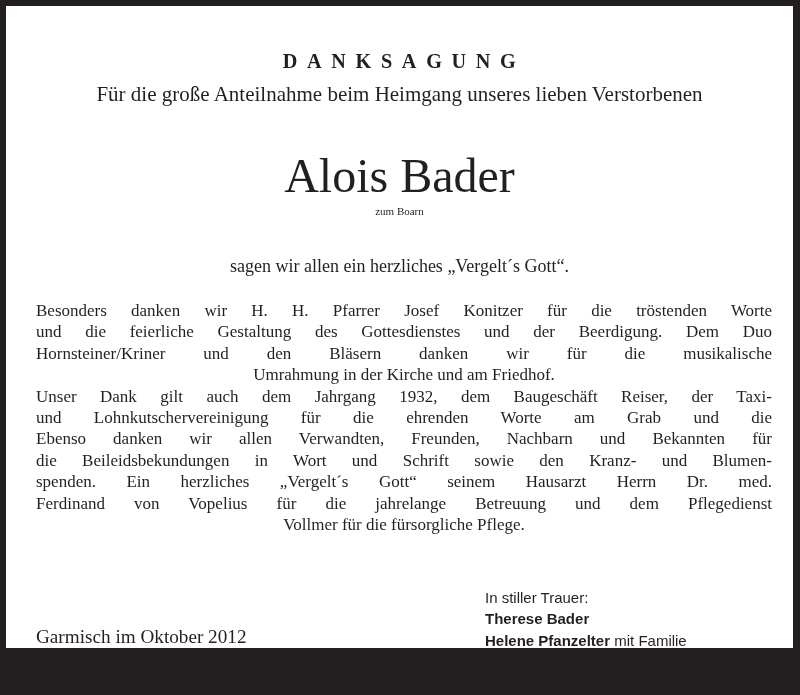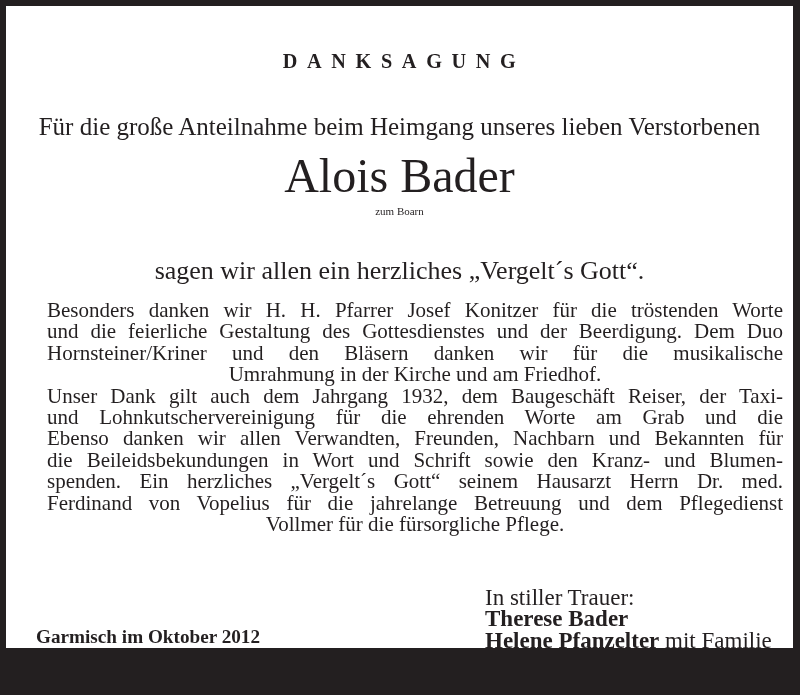--- a/index.html
+++ b/index.html
@@ -23,73 +23,71 @@
     .title {
       top: 42px;
       font-family: "Liberation Serif", "DejaVu Serif", serif;
       font-weight: bold;
       font-size: 22px;
       letter-spacing: 10.5px;
       padding-left: 10px;
       transform: scaleX(0.92);
     }
     .intro {
-      top: 107px;
+      top: 76px;
       font-family: "Liberation Serif", serif;
-      font-size: 25px;
+      font-size: 21px;
     }
     .name {
       top: 144px;
       font-family: "Liberation Serif", serif;
       font-size: 48px;
       line-height: 52px;
     }
     .nickname {
       top: 199px;
       font-family: "Liberation Serif", serif;
       font-size: 11px;
     }
     .thanks {
       top: 250px;
       font-family: "Liberation Serif", serif;
-      font-size: 26px;
+      font-size: 18px;
     }
     .body {
       position: absolute;
       left: 30px;
       top: 294px;
       width: 736px;
       font-family: "Liberation Serif", serif;
-      font-size: 21px;
+      font-size: 17px;
       line-height: 21.4px;
-      margin-left: 11px;
     }
     .body .line {
       display: block;
       text-align: justify;
       text-align-last: justify;
       white-space: nowrap;
       height: 21.4px;
       overflow: visible;
     }
     .body .line.c {
       text-align: right;
       text-align-last: center;
     }
     .place {
       left: 30px; top: 620px;
       font-family: "Liberation Serif", serif;
       font-size: 19.2px;
-      font-weight: bold;
     }
     .mourners {
       position: absolute;
       left: 479px; top: 581px;
-      font-family: Liberation Serif, serif;
-      font-size: 23px;
+      font-family: Liberation Sans, sans-serif;
+      font-size: 15px;
       line-height: 21.4px;
     }
     .mourners div { white-space: nowrap; }
     .mourners b { font-weight: bold; }
   </style>
 </head>
 <body>
 
 <div class="card">
   <div class="abs center title">DANKSAGUNG</div>

